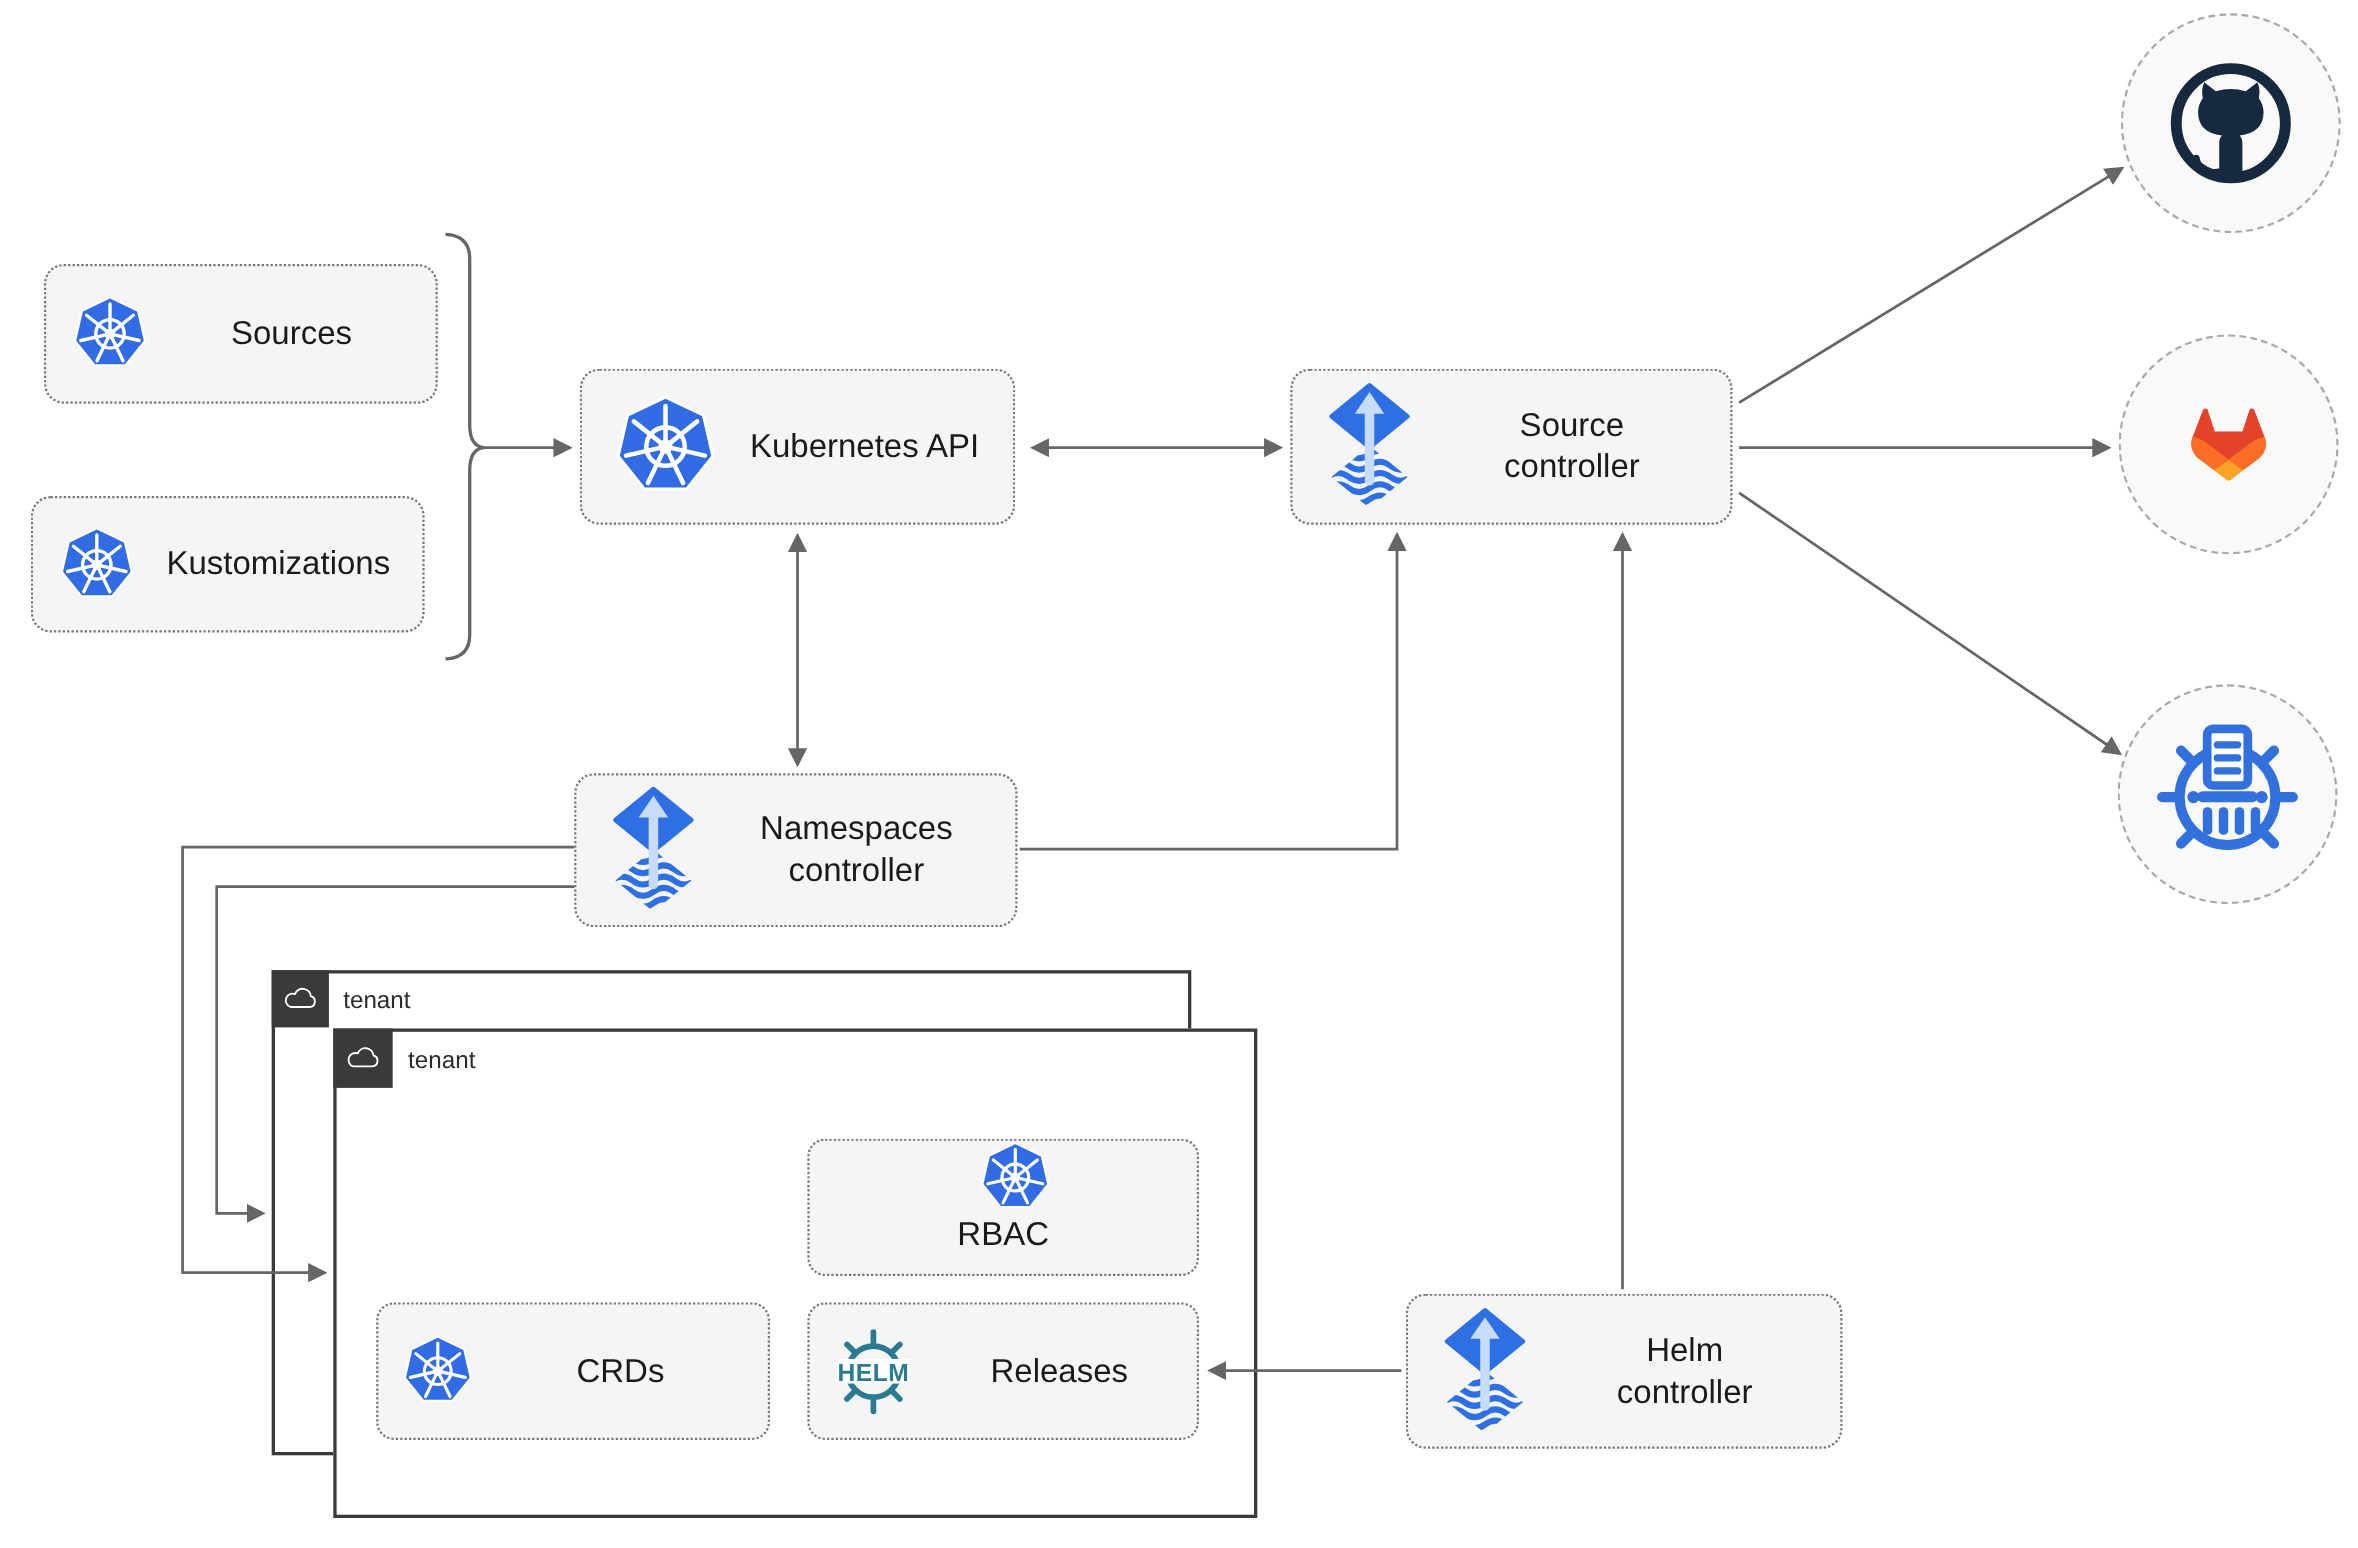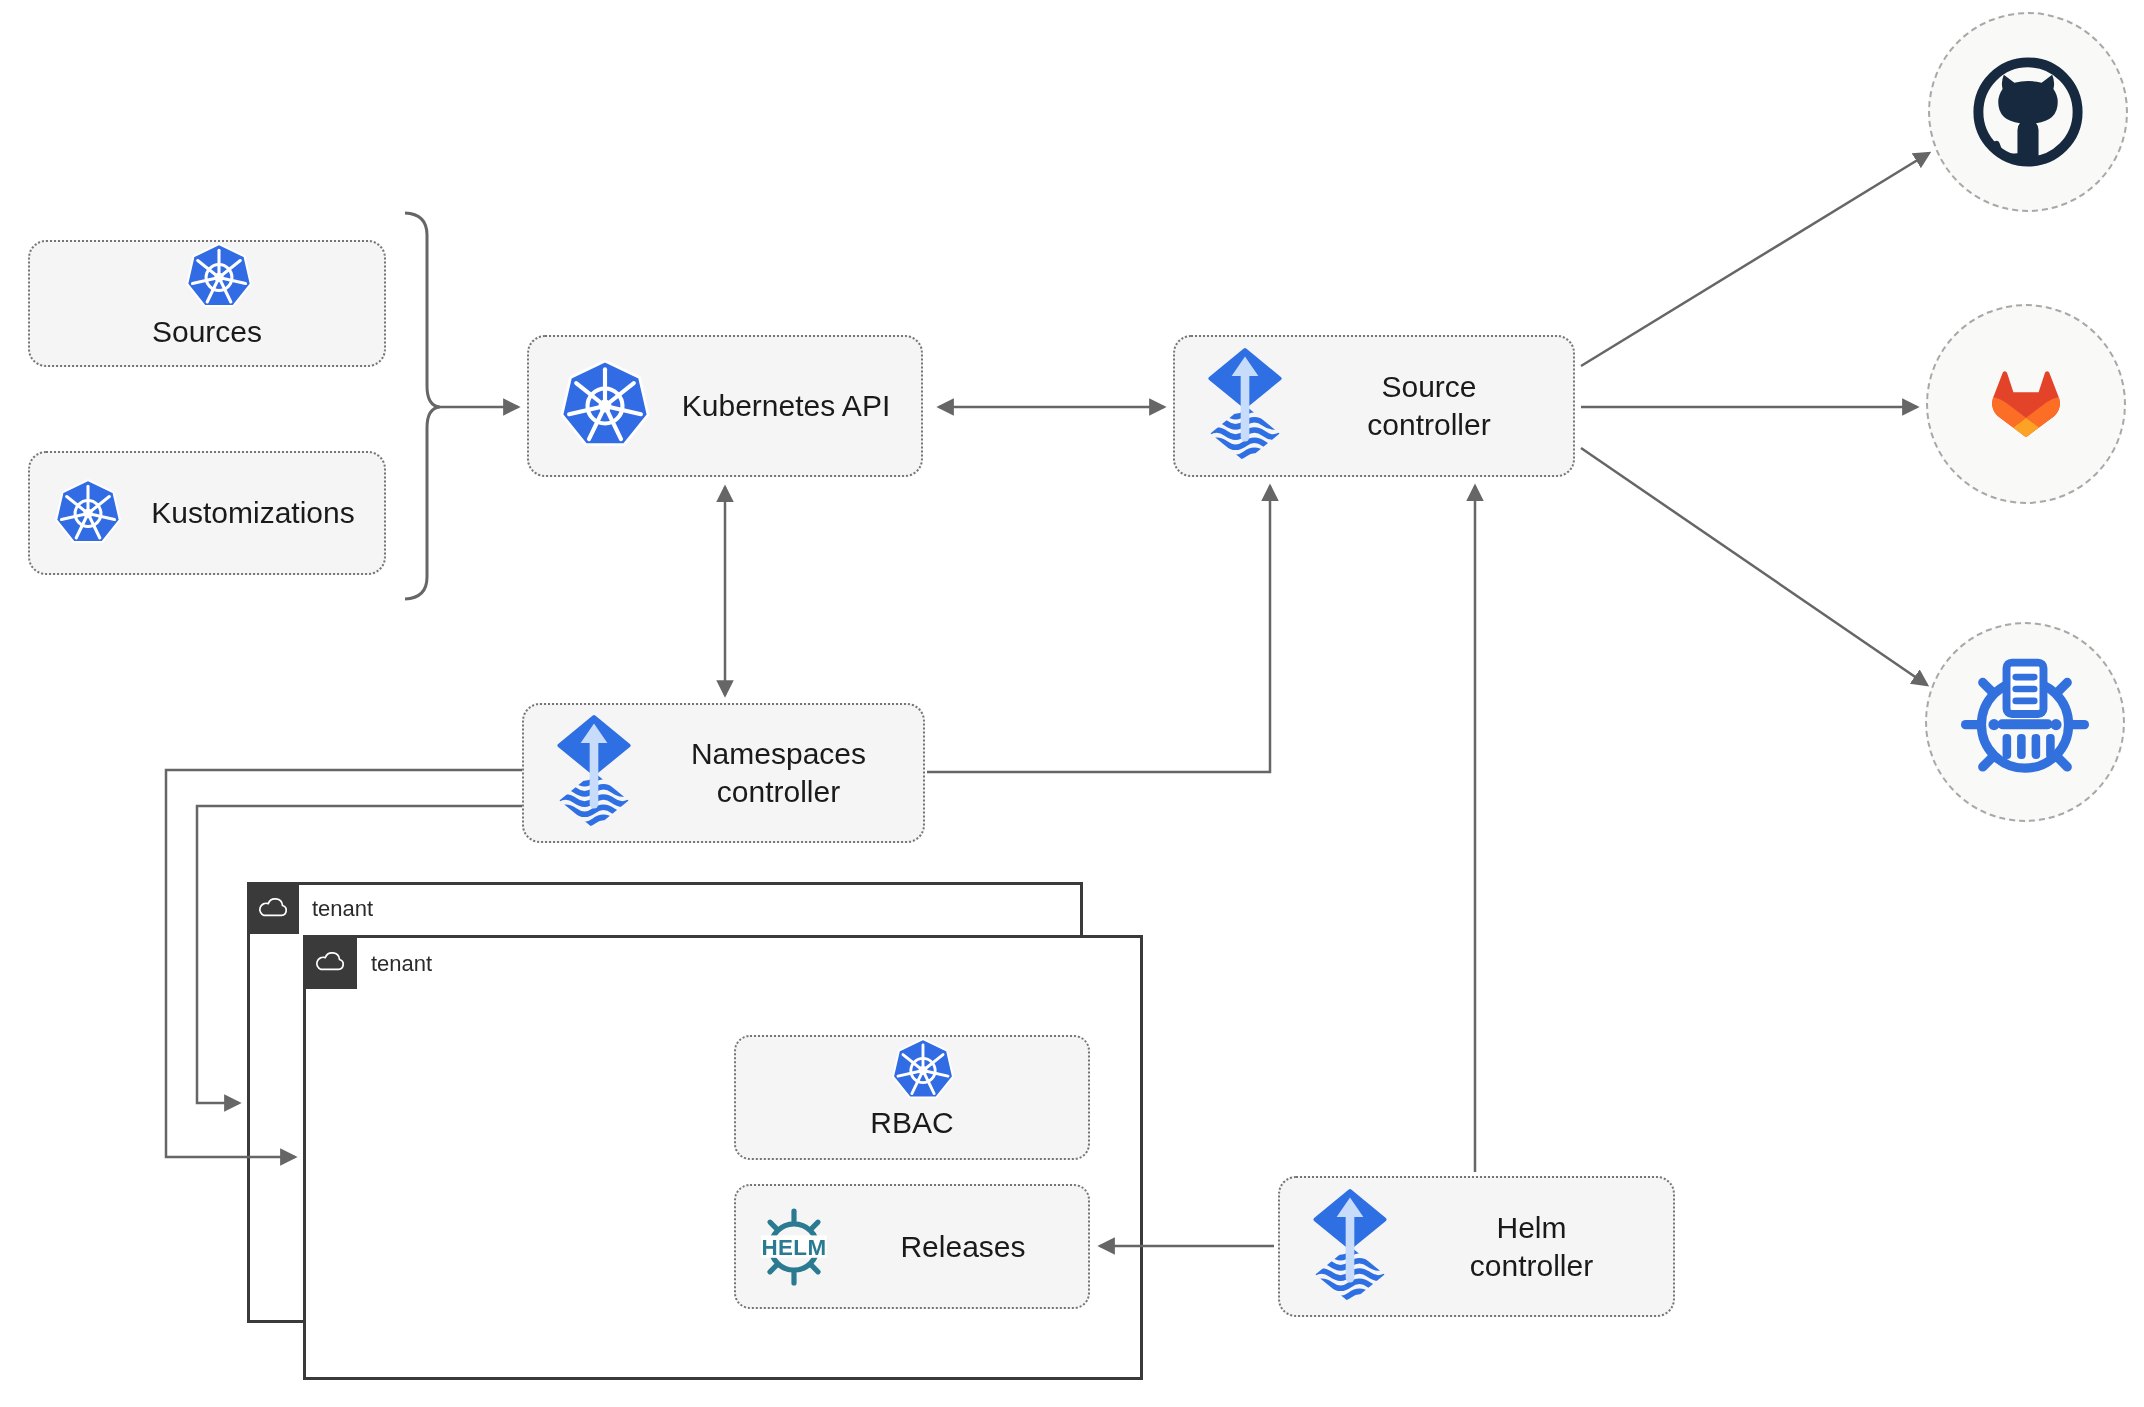--- a/index.html
+++ b/index.html
@@ -44,21 +44,21 @@
   <div class="tenant z20" style="left:303px;top:935px;width:840px;height:445px;"></div>
   <div class="thead z30" style="left:303px;top:935px;width:54px;height:54px;">
     <span class="ic" style="width:34px;height:26px;">
         <svg viewBox="0 0 64 48" width="100%" height="100%">
     <path d="M15 38 h33 a9.5 9.5 0 0 0 2 -18.6 a14 14 0 0 0 -27 -3.6 A10 10 0 0 0 15 38 Z" fill="none" stroke="#ffffff" stroke-width="3.2" stroke-linejoin="round"></path>
   </svg>
       </span>
   </div>
   <span class="tlabel z30" style="left:371px;top:951px;">tenant</span>
 
-  <div class="node z10" style="left:28px;top:240px;width:358px;height:127px;flex-direction:column;">
+  <div class="node z10" style="left:40px;top:240px;width:358px;height:127px;">
     <span class="ic" style="width:68px;height:71px;margin-left:24px;">
         <svg viewBox="0 0 100 104" width="100%" height="100%">
     <path d="M50,3 L87.5,21 L96.8,61.5 L70.8,94 L29.2,94 L3.2,61.5 L12.5,21 Z" fill="#326CE5" stroke="#ffffff" stroke-width="3" stroke-linejoin="round"></path>
     <g stroke="#ffffff" stroke-width="4.5" stroke-linecap="round">
       <circle cx="50" cy="52" r="19" fill="none"></circle>
       <line x1="50" y1="52" x2="50" y2="12"></line>
       <line x1="50" y1="52" x2="81.3" y2="27.1"></line>
       <line x1="50" y1="52" x2="89" y2="60.9"></line>
       <line x1="50" y1="52" x2="67.4" y2="88"></line>
       <line x1="50" y1="52" x2="32.6" y2="88"></line>
@@ -201,20 +201,39 @@
       <line x1="50" y1="52" x2="67.4" y2="88"></line>
       <line x1="50" y1="52" x2="32.6" y2="88"></line>
       <line x1="50" y1="52" x2="11" y2="60.9"></line>
       <line x1="50" y1="52" x2="18.7" y2="27.1"></line>
     </g>
     <circle cx="50" cy="52" r="7" fill="#ffffff"></circle>
   </svg>
       </span>
     <span class="lbl">RBAC</span>
   </div>
+  <div class="node z30" style="left:342px;top:1184px;width:358px;height:125px;border-radius:16px;">
+    <span class="ic" style="width:64px;height:67px;margin-left:22px;">
+        <svg viewBox="0 0 100 104" width="100%" height="100%">
+    <path d="M50,3 L87.5,21 L96.8,61.5 L70.8,94 L29.2,94 L3.2,61.5 L12.5,21 Z" fill="#326CE5" stroke="#ffffff" stroke-width="3" stroke-linejoin="round"></path>
+    <g stroke="#ffffff" stroke-width="4.5" stroke-linecap="round">
+      <circle cx="50" cy="52" r="19" fill="none"></circle>
+      <line x1="50" y1="52" x2="50" y2="12"></line>
+      <line x1="50" y1="52" x2="81.3" y2="27.1"></line>
+      <line x1="50" y1="52" x2="89" y2="60.9"></line>
+      <line x1="50" y1="52" x2="67.4" y2="88"></line>
+      <line x1="50" y1="52" x2="32.6" y2="88"></line>
+      <line x1="50" y1="52" x2="11" y2="60.9"></line>
+      <line x1="50" y1="52" x2="18.7" y2="27.1"></line>
+    </g>
+    <circle cx="50" cy="52" r="7" fill="#ffffff"></circle>
+  </svg>
+      </span>
+    <span class="lbl">CRDs</span>
+  </div>
   <div class="node z30" style="left:734px;top:1184px;width:356px;height:125px;border-radius:16px;">
     <span class="ic" style="width:88px;height:80px;margin-left:14px;">
         <svg viewBox="0 0 110 100" width="100%" height="100%">
     <g stroke="#2a7b92" stroke-width="6.5" stroke-linecap="round" fill="none">
       <circle cx="55" cy="50" r="29"></circle>
       <line x1="55" y1="17" x2="55" y2="5"></line>
             <line x1="55" y1="83" x2="55" y2="95"></line>
       <line x1="76" y1="28" x2="85" y2="19"></line>
             <line x1="34" y1="28" x2="25" y2="19"></line>
       <line x1="76" y1="72" x2="85" y2="81"></line>

